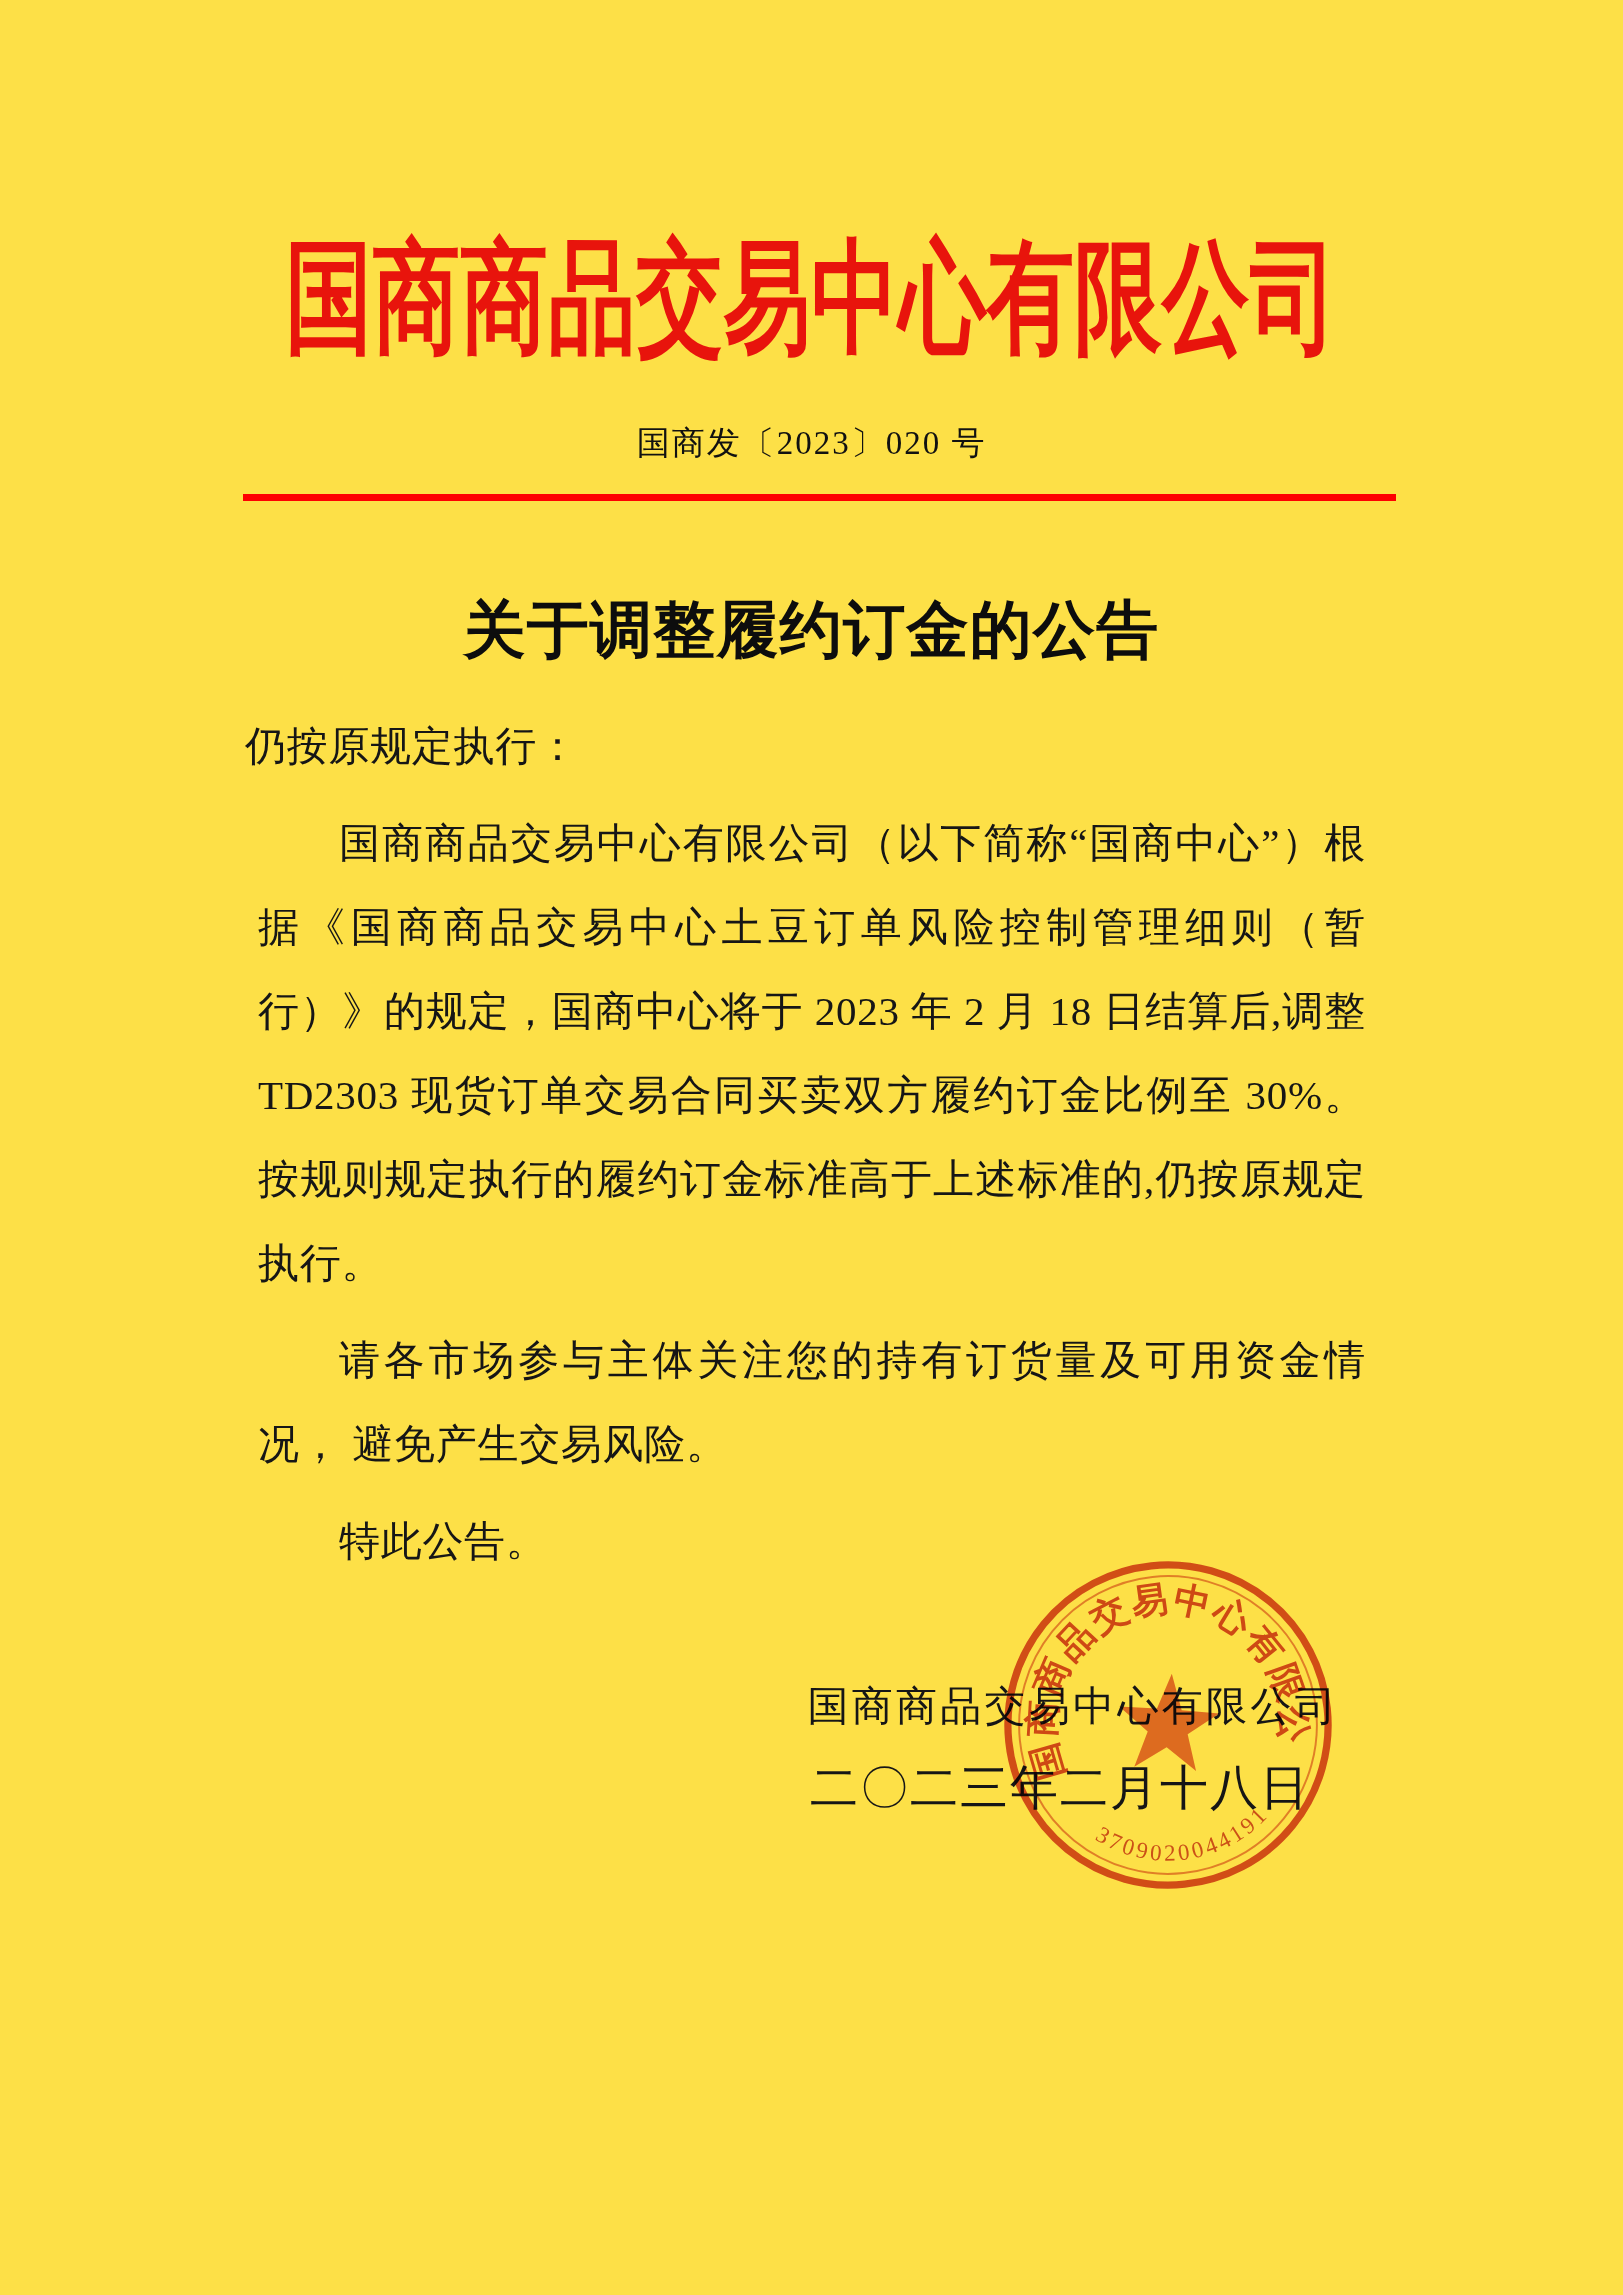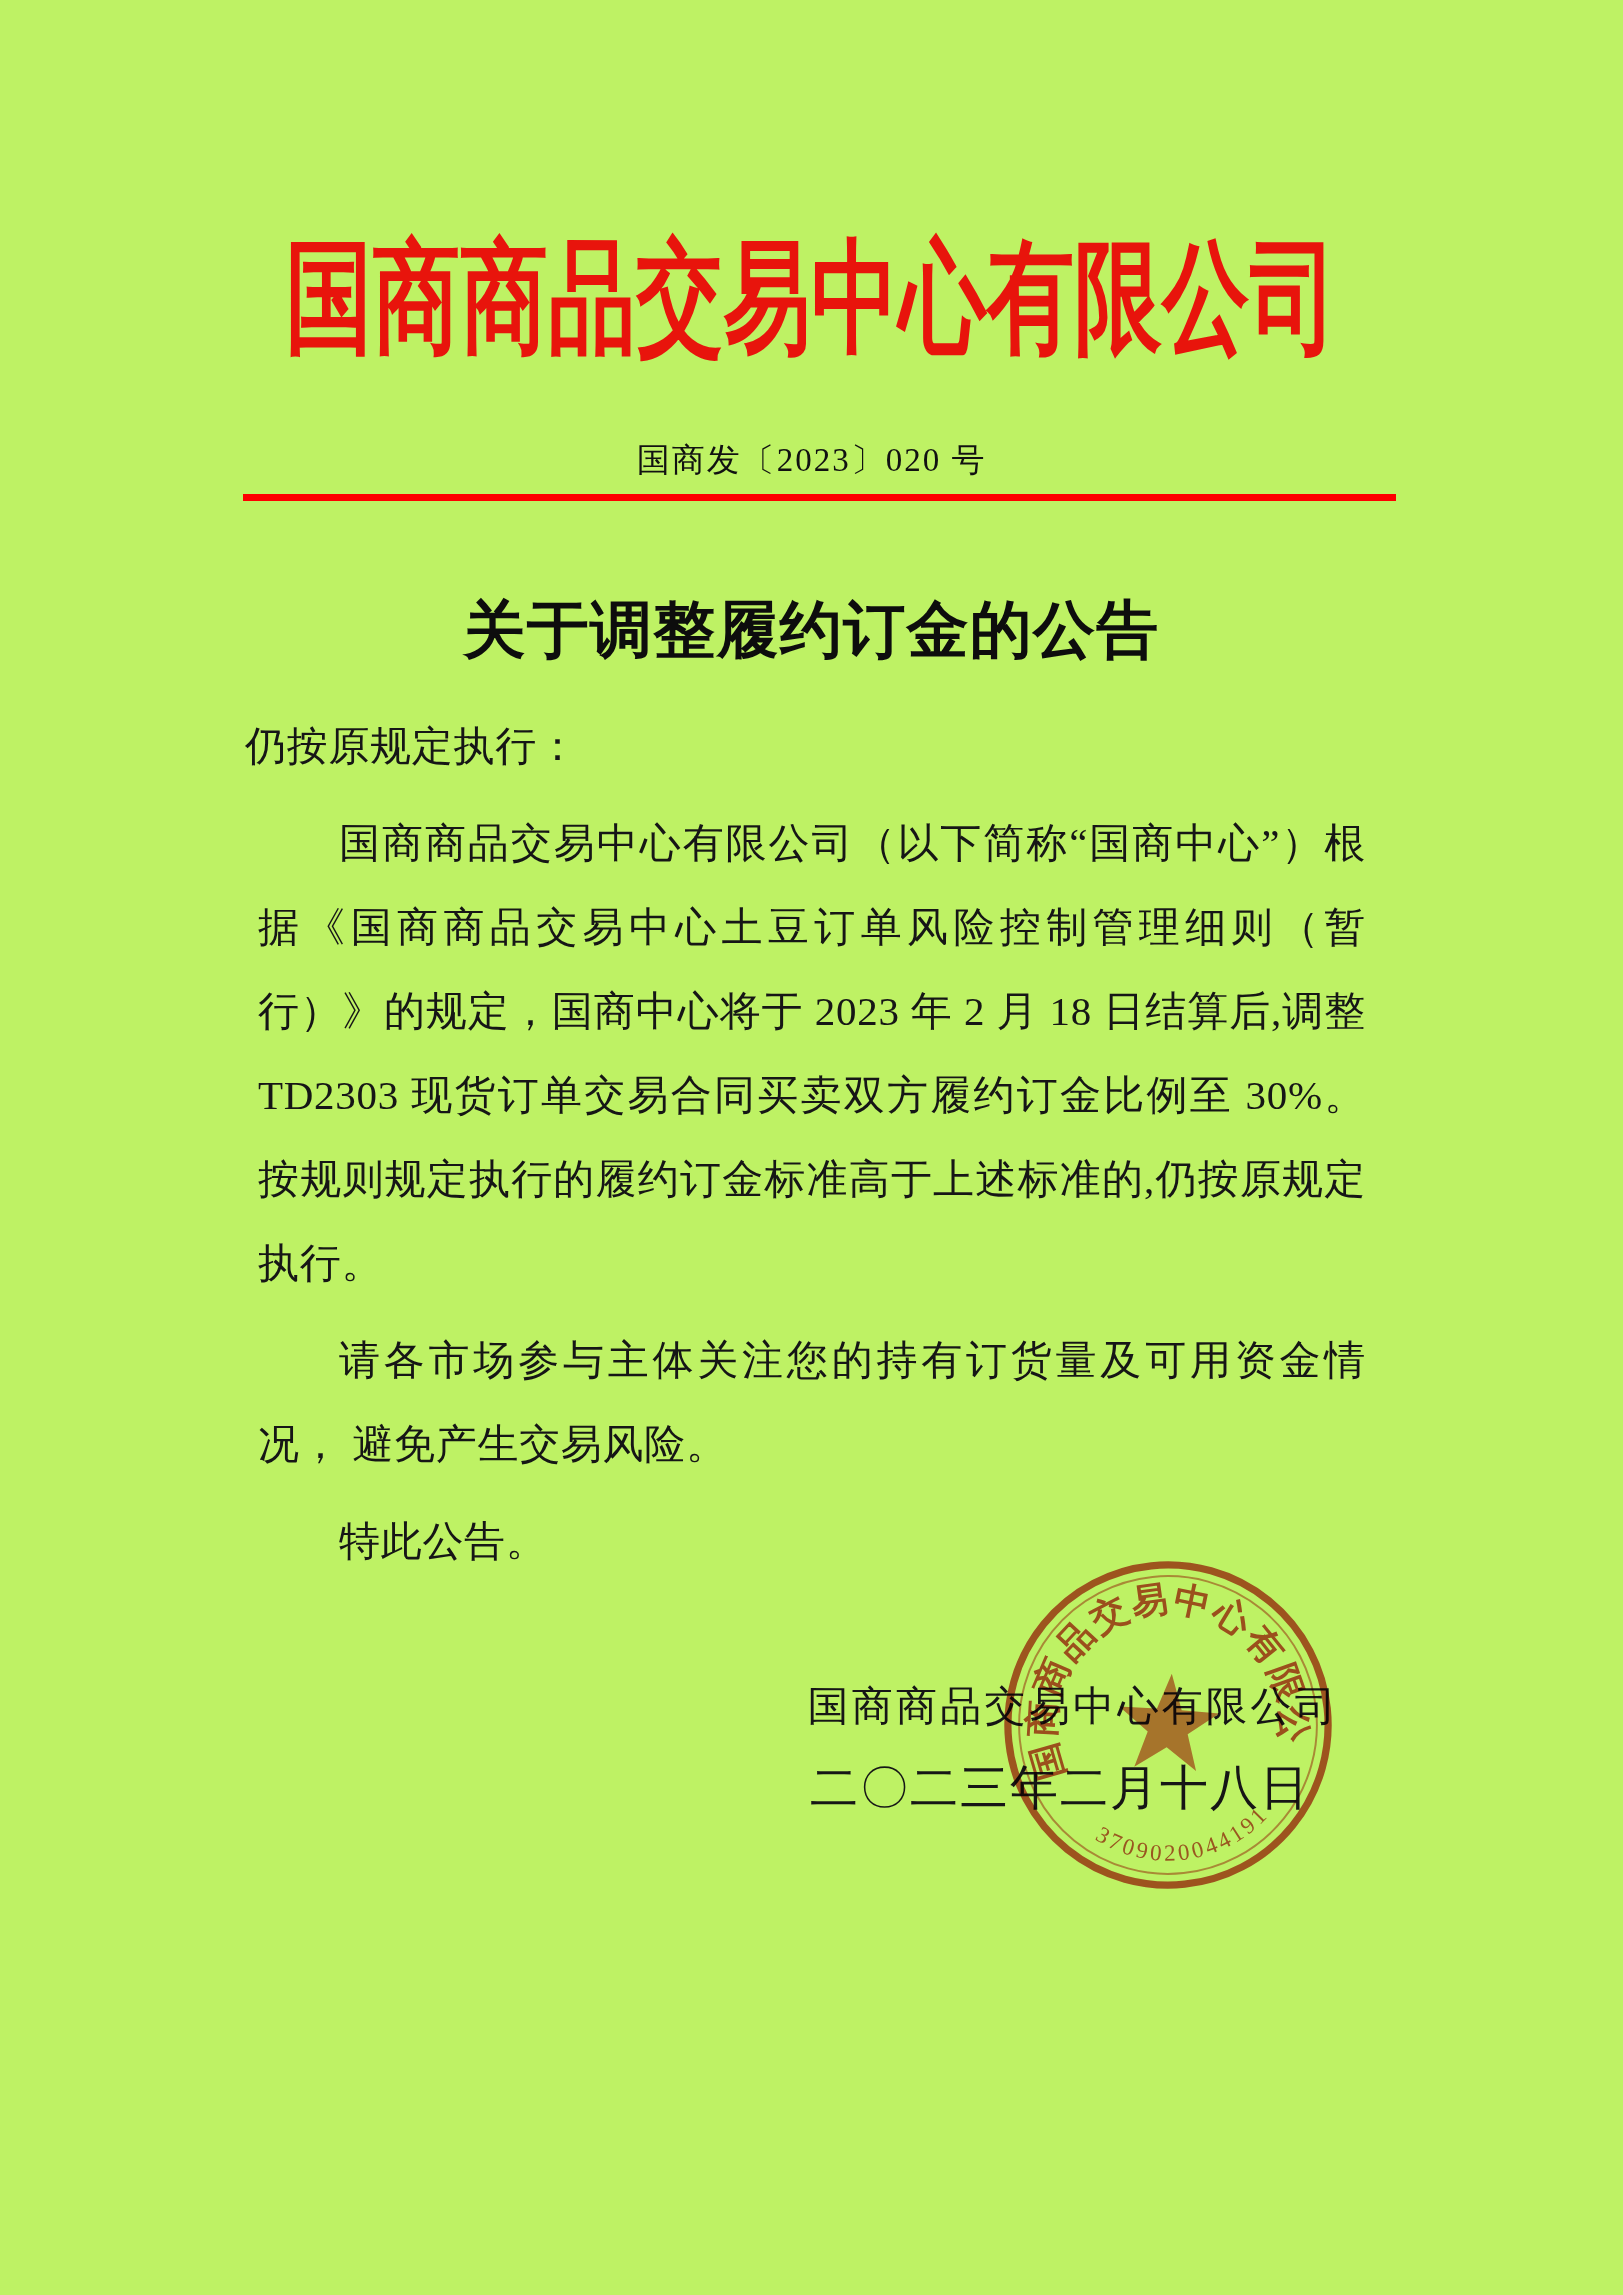--- a/index.html
+++ b/index.html
@@ -4,21 +4,21 @@
 <style>
   html, body {
     margin: 0;
     padding: 0;
     background: #ffffff;
   }
   .page {
     position: relative;
     width: 1623px;
     height: 2295px;
-    background: #bef264;
+    background: #fde047;
     overflow: hidden;
     font-family: "Liberation Serif", serif;
     color: #141414;
   }
   
   .letterhead {
     position: absolute;
     top: 236px;
     left: 0;
     right: 0;
@@ -31,21 +31,21 @@
     font-weight: bold;
     color: #e8140c;
     letter-spacing: 0.7px;
     transform: scaleY(1.42);
     transform-origin: top center;
     white-space: nowrap;
   }
   
   .doc-number {
     position: absolute;
-    top: 444px;
+    top: 427px;
     left: 0;
     right: 0;
     text-align: center;
     font-size: 33px;
     line-height: 1;
     letter-spacing: 2px;
     color: #111111;
   }
   
   .red-rule {

